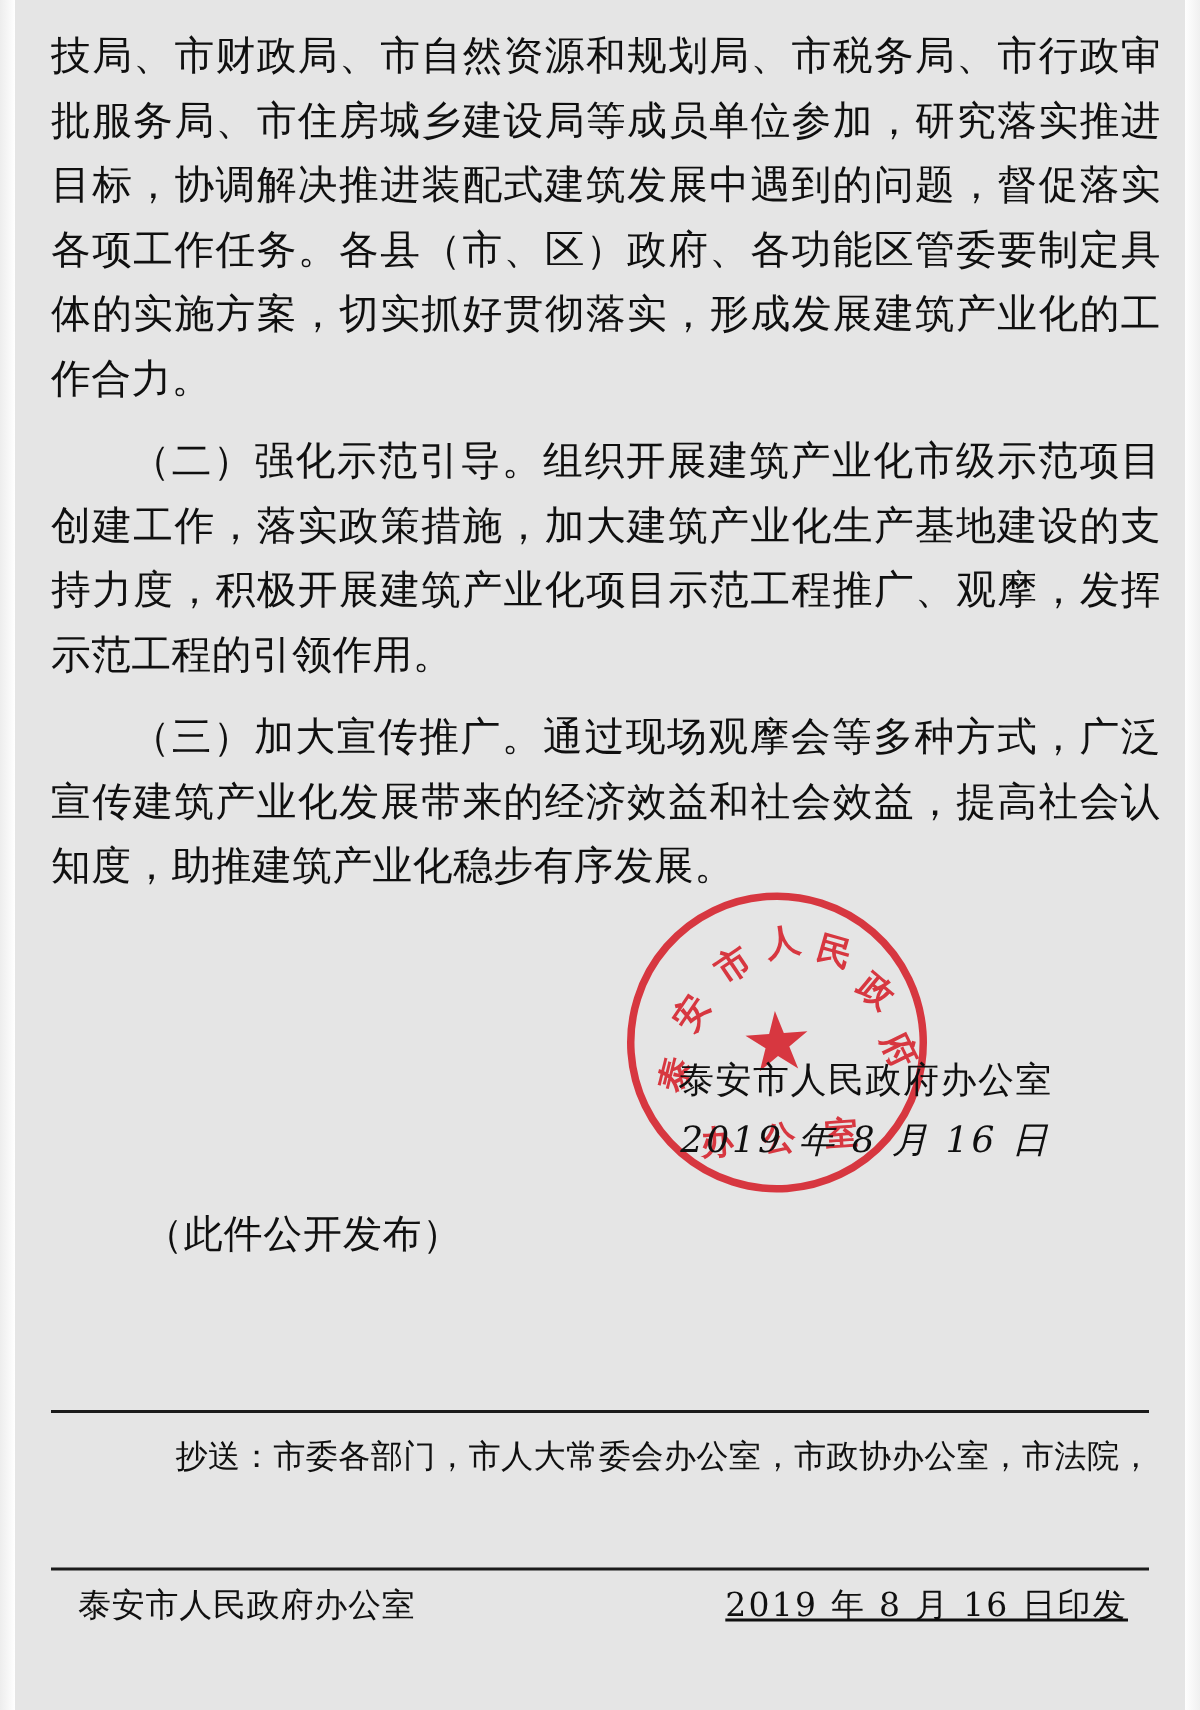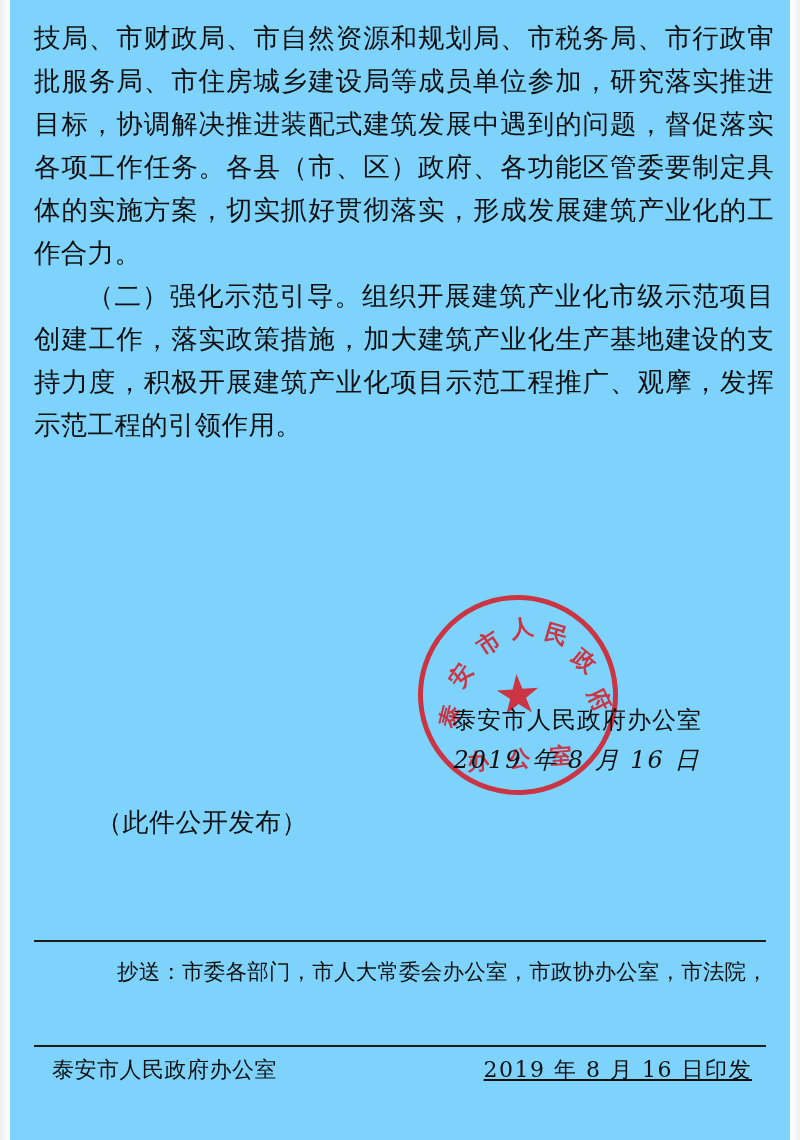--- a/index.html
+++ b/index.html
@@ -11,21 +11,21 @@
     width: 800px;
     height: 1140px;
     position: relative;
     font-family: "DejaVu Serif", "Liberation Serif", serif;
     color: #111111;
     overflow: hidden;
   }
   .page {
     position: absolute;
     inset: 0;
-    background: #7dd3fc;
+    background: #e5e5e5;
   }
   
   .scan-edge-left {
     position: absolute;
     left: 0; top: 0; bottom: 0;
     width: 10px;
     background: linear-gradient(to right, #ededed, #ffffff);
   }
   .scan-edge-right {
     position: absolute;
@@ -47,21 +47,21 @@
     text-align: justify;
     text-justify: inter-ideograph;
     font-family: "DejaVu Serif", "Liberation Serif", serif;
     font-weight: 500;
     color: #101010;
   }
   p.para.indent {
     text-indent: 2em;
   }
   p.spaced {
-    margin-top: 0;
+    margin-top: 12px;
   }
   .signature {
     position: absolute;
     right: 58px;
     top: 700px;
     width: 330px;
     text-align: center;
     font-size: 24px;
     line-height: 40px;
     letter-spacing: 1px;
@@ -171,20 +171,21 @@
 <body>
 
 <div class="page">
 
   <div class="scan-edge-left"></div>
   <div class="scan-edge-right"></div>
 
   <div class="body-text">
     <p class="para">技局、市财政局、市自然资源和规划局、市税务局、市行政审批服务局、市住房城乡建设局等成员单位参加，研究落实推进目标，协调解决推进装配式建筑发展中遇到的问题，督促落实各项工作任务。各县（市、区）政府、各功能区管委要制定具体的实施方案，切实抓好贯彻落实，形成发展建筑产业化的工作合力。</p>
     <p class="para indent spaced">（二）强化示范引导。组织开展建筑产业化市级示范项目创建工作，落实政策措施，加大建筑产业化生产基地建设的支持力度，积极开展建筑产业化项目示范工程推广、观摩，发挥示范工程的引领作用。</p>
+    <p class="para indent spaced">（三）加大宣传推广。通过现场观摩会等多种方式，广泛宣传建筑产业化发展带来的经济效益和社会效益，提高社会认知度，助推建筑产业化稳步有序发展。</p>
   </div>
 
   <div class="seal">
     <div class="seal-inner">
       <div class="seal-star">★</div>
       <div class="seal-char" style="left:14px; top:96px; transform:rotate(-72deg);">泰</div>
       <div class="seal-char" style="left:28px; top:56px; transform:rotate(-52deg);">安</div>
       <div class="seal-char" style="left:58px; top:26px; transform:rotate(-30deg);">市</div>
       <div class="seal-char" style="left:92px; top:13px; transform:rotate(-6deg);">人</div>
       <div class="seal-char" style="left:126px; top:22px; transform:rotate(20deg);">民</div>

